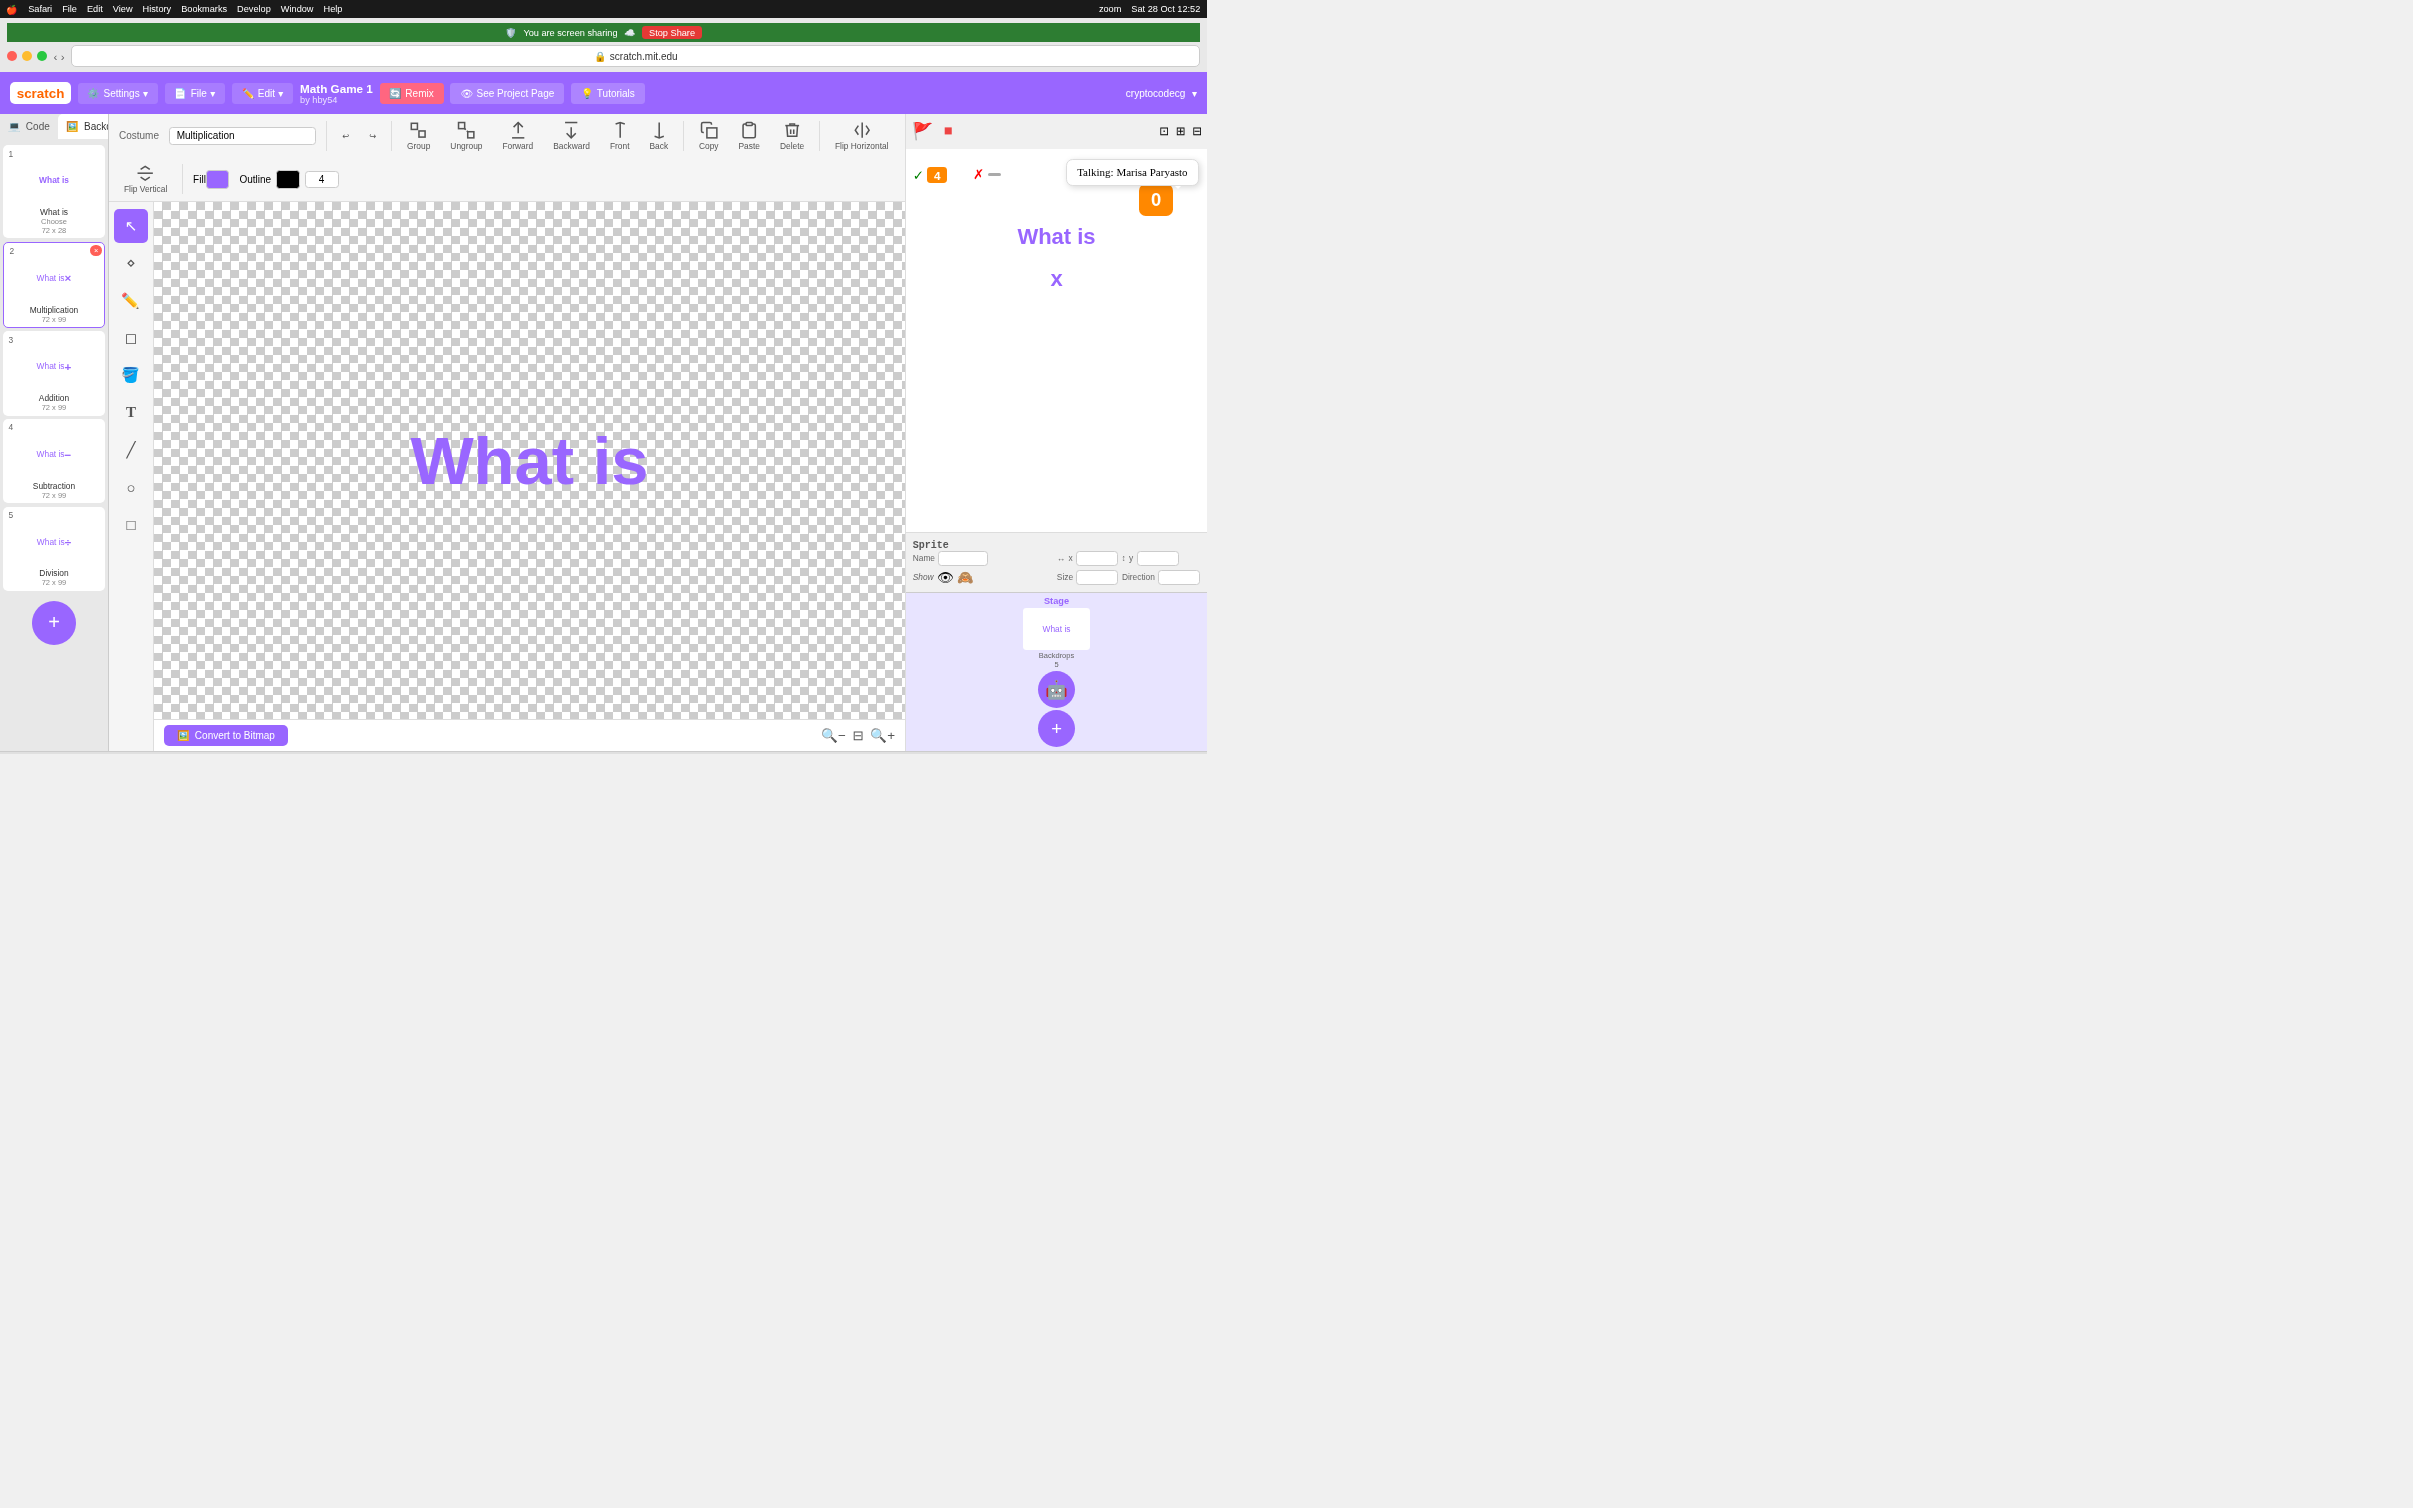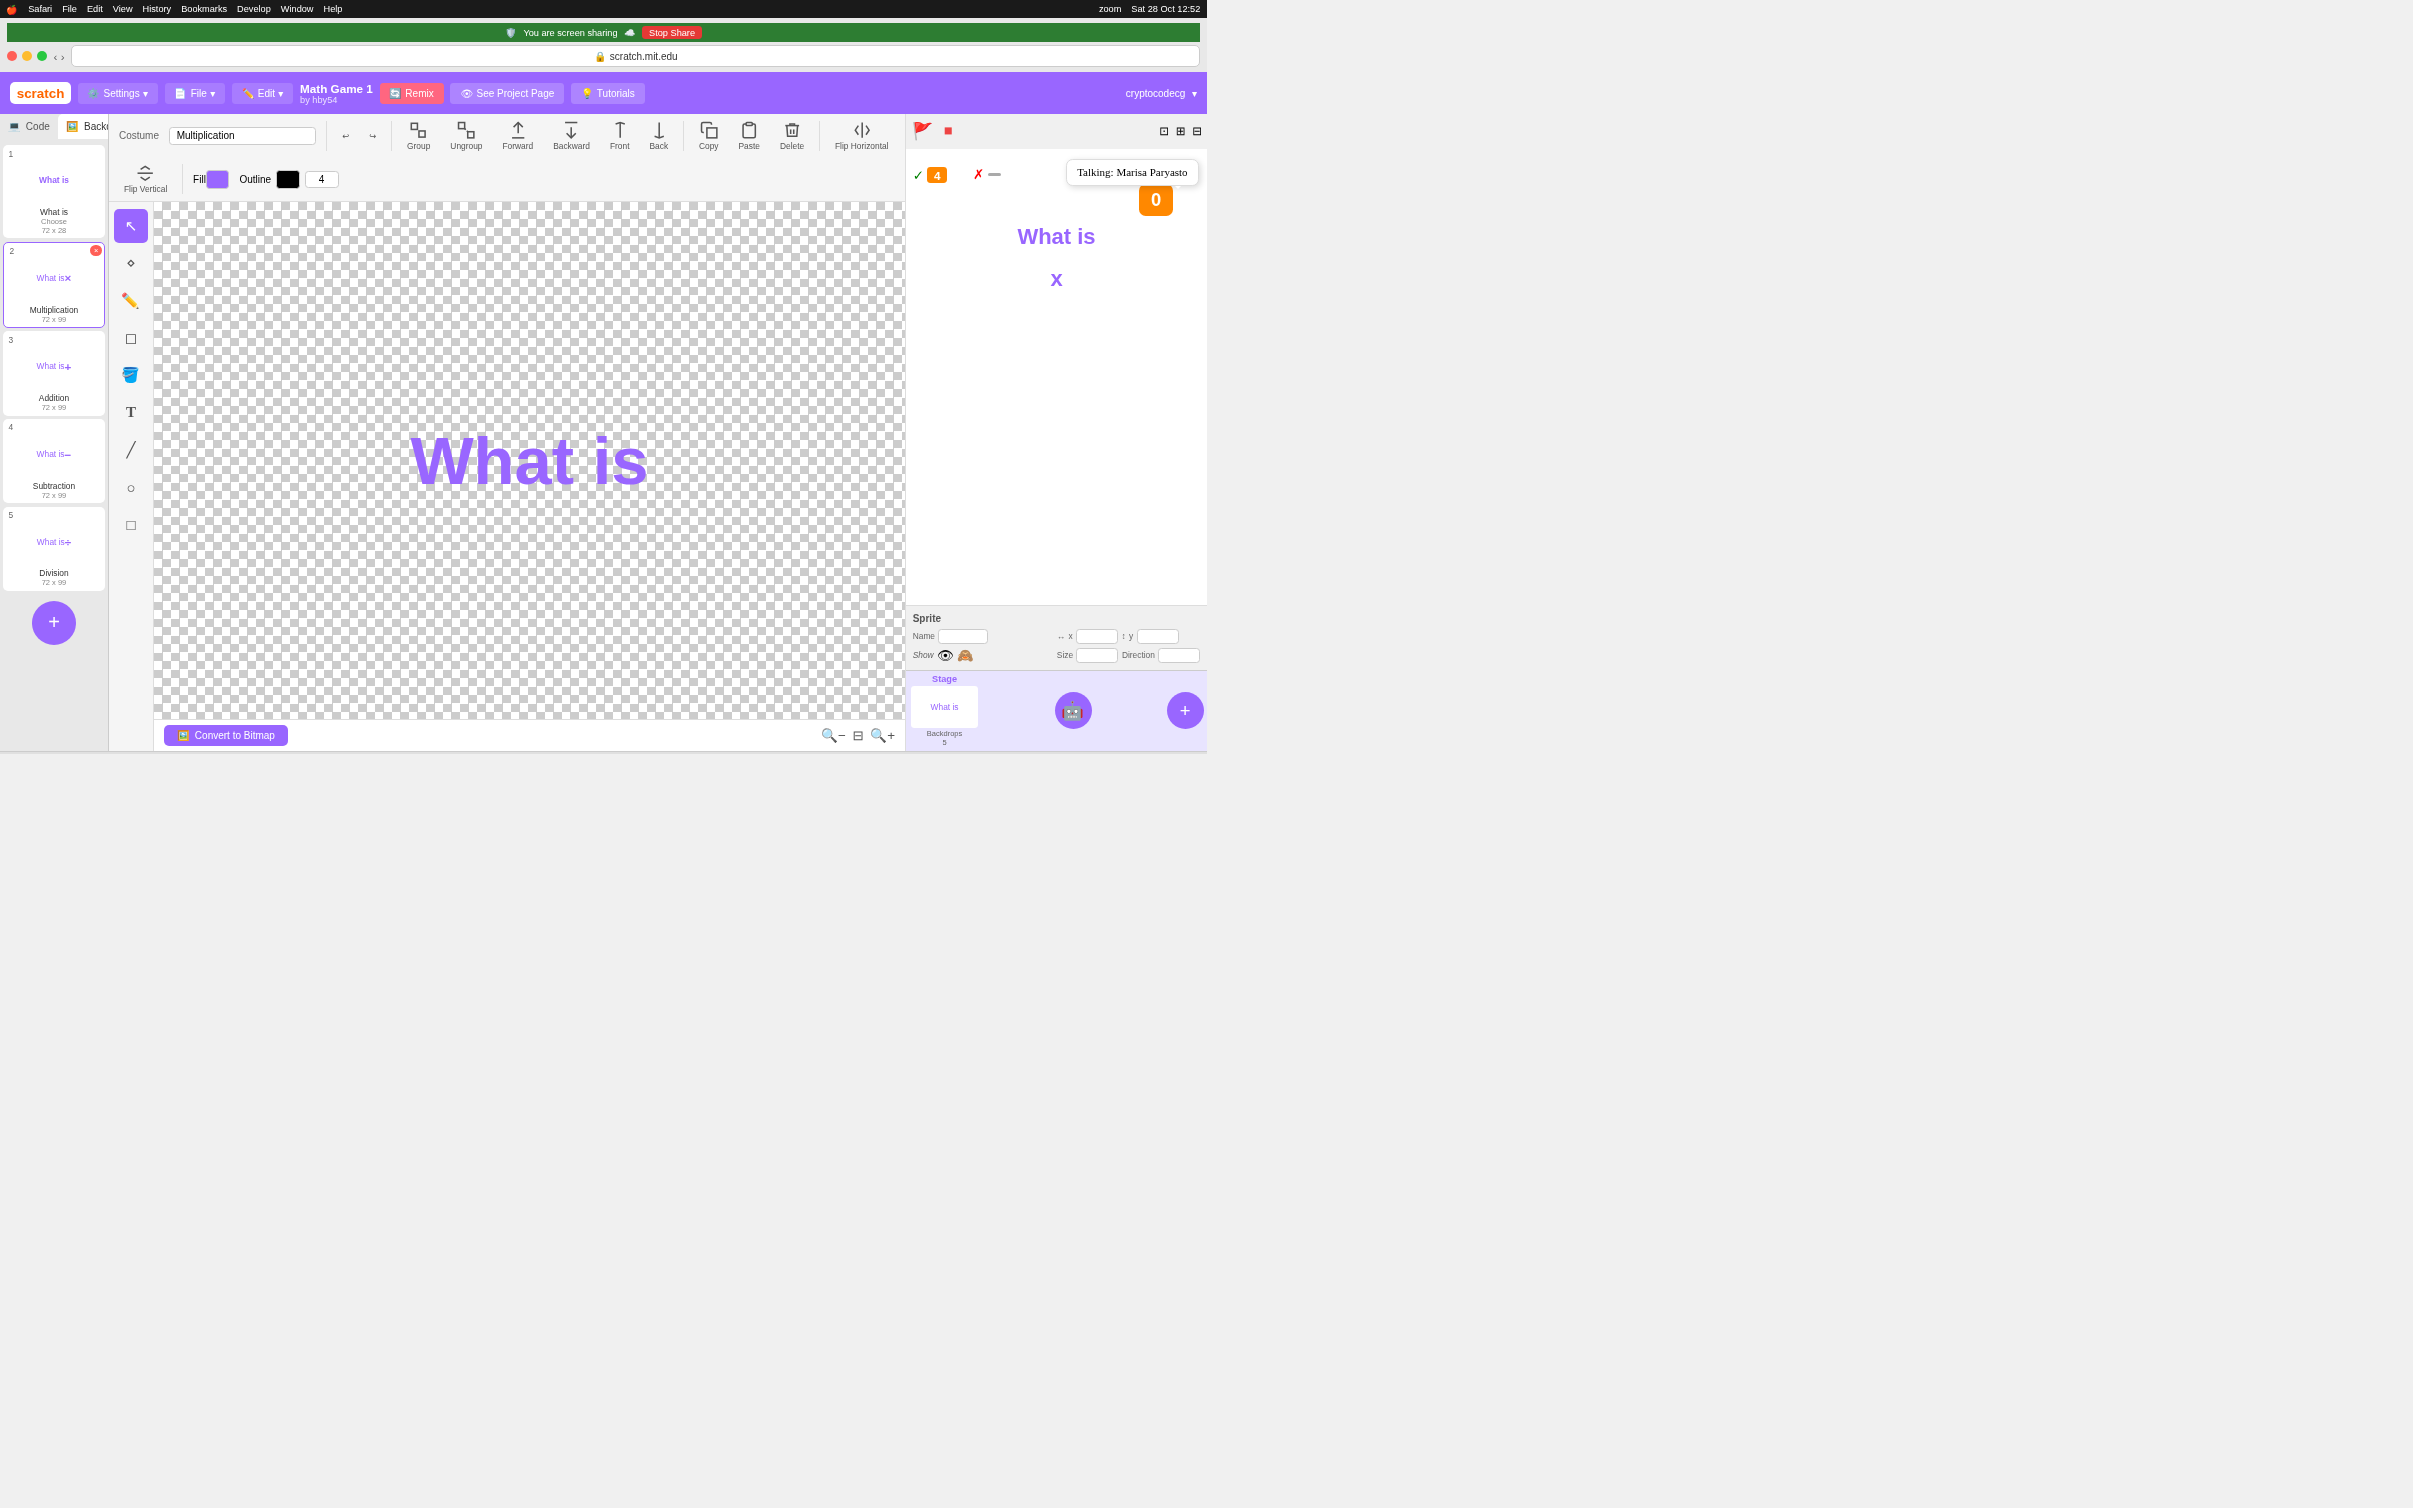--- a/index.html
+++ b/index.html
@@ -405,21 +405,21 @@
         </div>
 
         <div style="position:absolute;top:35px;right:34px;background:#ff8800;color:white;border-radius:6.7px;padding:5px 11.7px;font-size:18.4px;font-weight:bold;">0</div>
 
         <div style="position:absolute;top:75px;left:50%;transform:translateX(-50%);color:#9966ff;font-size:22px;font-weight:bold;white-space:nowrap;">What is</div>
 
         <div style="position:absolute;top:117px;left:50%;transform:translateX(-50%);color:#9966ff;font-size:22px;font-weight:bold;">x</div>
       </div>
 
       <div style="padding:6.7px;background:#f0f0f0;border-top:0.8px solid #ddd;">
-        <div style="display:flex;align-items:center;justify-content:space-between;margin-bottom:5px;">
+        <div style="display:flex;align-items:center;justify-content:space-between;font-family:Liberation Mono, monospace;">
           <span style="font-size:10px;font-weight:bold;color:#555;">Sprite</span>
         </div>
         <div style="display:grid;grid-template-columns:1fr 1fr;gap:3.4px;">
           <div style="display:flex;align-items:center;gap:3.4px;">
             <span style="font-size:8.4px;color:#666;">Name</span>
             <input style="border: 0.8px solid rgb(204, 204, 204); border-radius: 3.4px; padding: 1.7px 3.4px; font-size: 8.4px; width: 50px;">
           </div>
           <div style="display:flex;align-items:center;gap:3.4px;">
             <span style="font-size:8.4px;color:#666;">↔</span>
             <span style="font-size:8.4px;color:#666;">x</span>
@@ -435,21 +435,21 @@
           </div>
           <div style="display:flex;align-items:center;gap:3.4px;">
             <span style="font-size:8.4px;color:#666;">Size</span>
             <input style="border: 0.8px solid rgb(204, 204, 204); border-radius: 3.4px; padding: 1.7px 3.4px; font-size: 8.4px; width: 42px;">
             <span style="font-size:8.4px;color:#666;">Direction</span>
             <input style="border: 0.8px solid rgb(204, 204, 204); border-radius: 3.4px; padding: 1.7px 3.4px; font-size: 8.4px; width: 42px;">
           </div>
         </div>
       </div>
 
-      <div style="display:flex;background:#e8e4ff;border-top:0.8px solid #ccc;padding:3.4px;gap:2px;align-items:center;justify-content:space-between;">
+      <div style="display:flex;background:#e8e4ff;border-top:0.8px solid #ccc;padding:3.4px;gap:2px;align-items:center;justify-content:space-between;flex-direction:column;">
         <div style="display:flex;flex-direction:column;align-items:center;">
           <span style="font-size:9.2px;font-weight:bold;color:#9966ff;">Stage</span>
           <div style="background:white;width:67px;height:42px;border-radius:3.4px;display:flex;align-items:center;justify-content:center;margin:1.7px;">
             <span style="color:#9966ff;font-size:8.4px;">What is</span>
           </div>
           <span style="font-size:7.5px;color:#666;">Backdrops</span>
           <span style="font-size:7.5px;color:#666;">5</span>
         </div>
         <button style="width:37px;height:37px;background:#9966ff;border-radius:50%;border:none;color:white;font-size:18.4px;cursor:pointer;">🤖</button>
         <button style="width:37px;height:37px;background:#9966ff;border-radius:50%;border:none;color:white;font-size:18.4px;cursor:pointer;">+</button>

